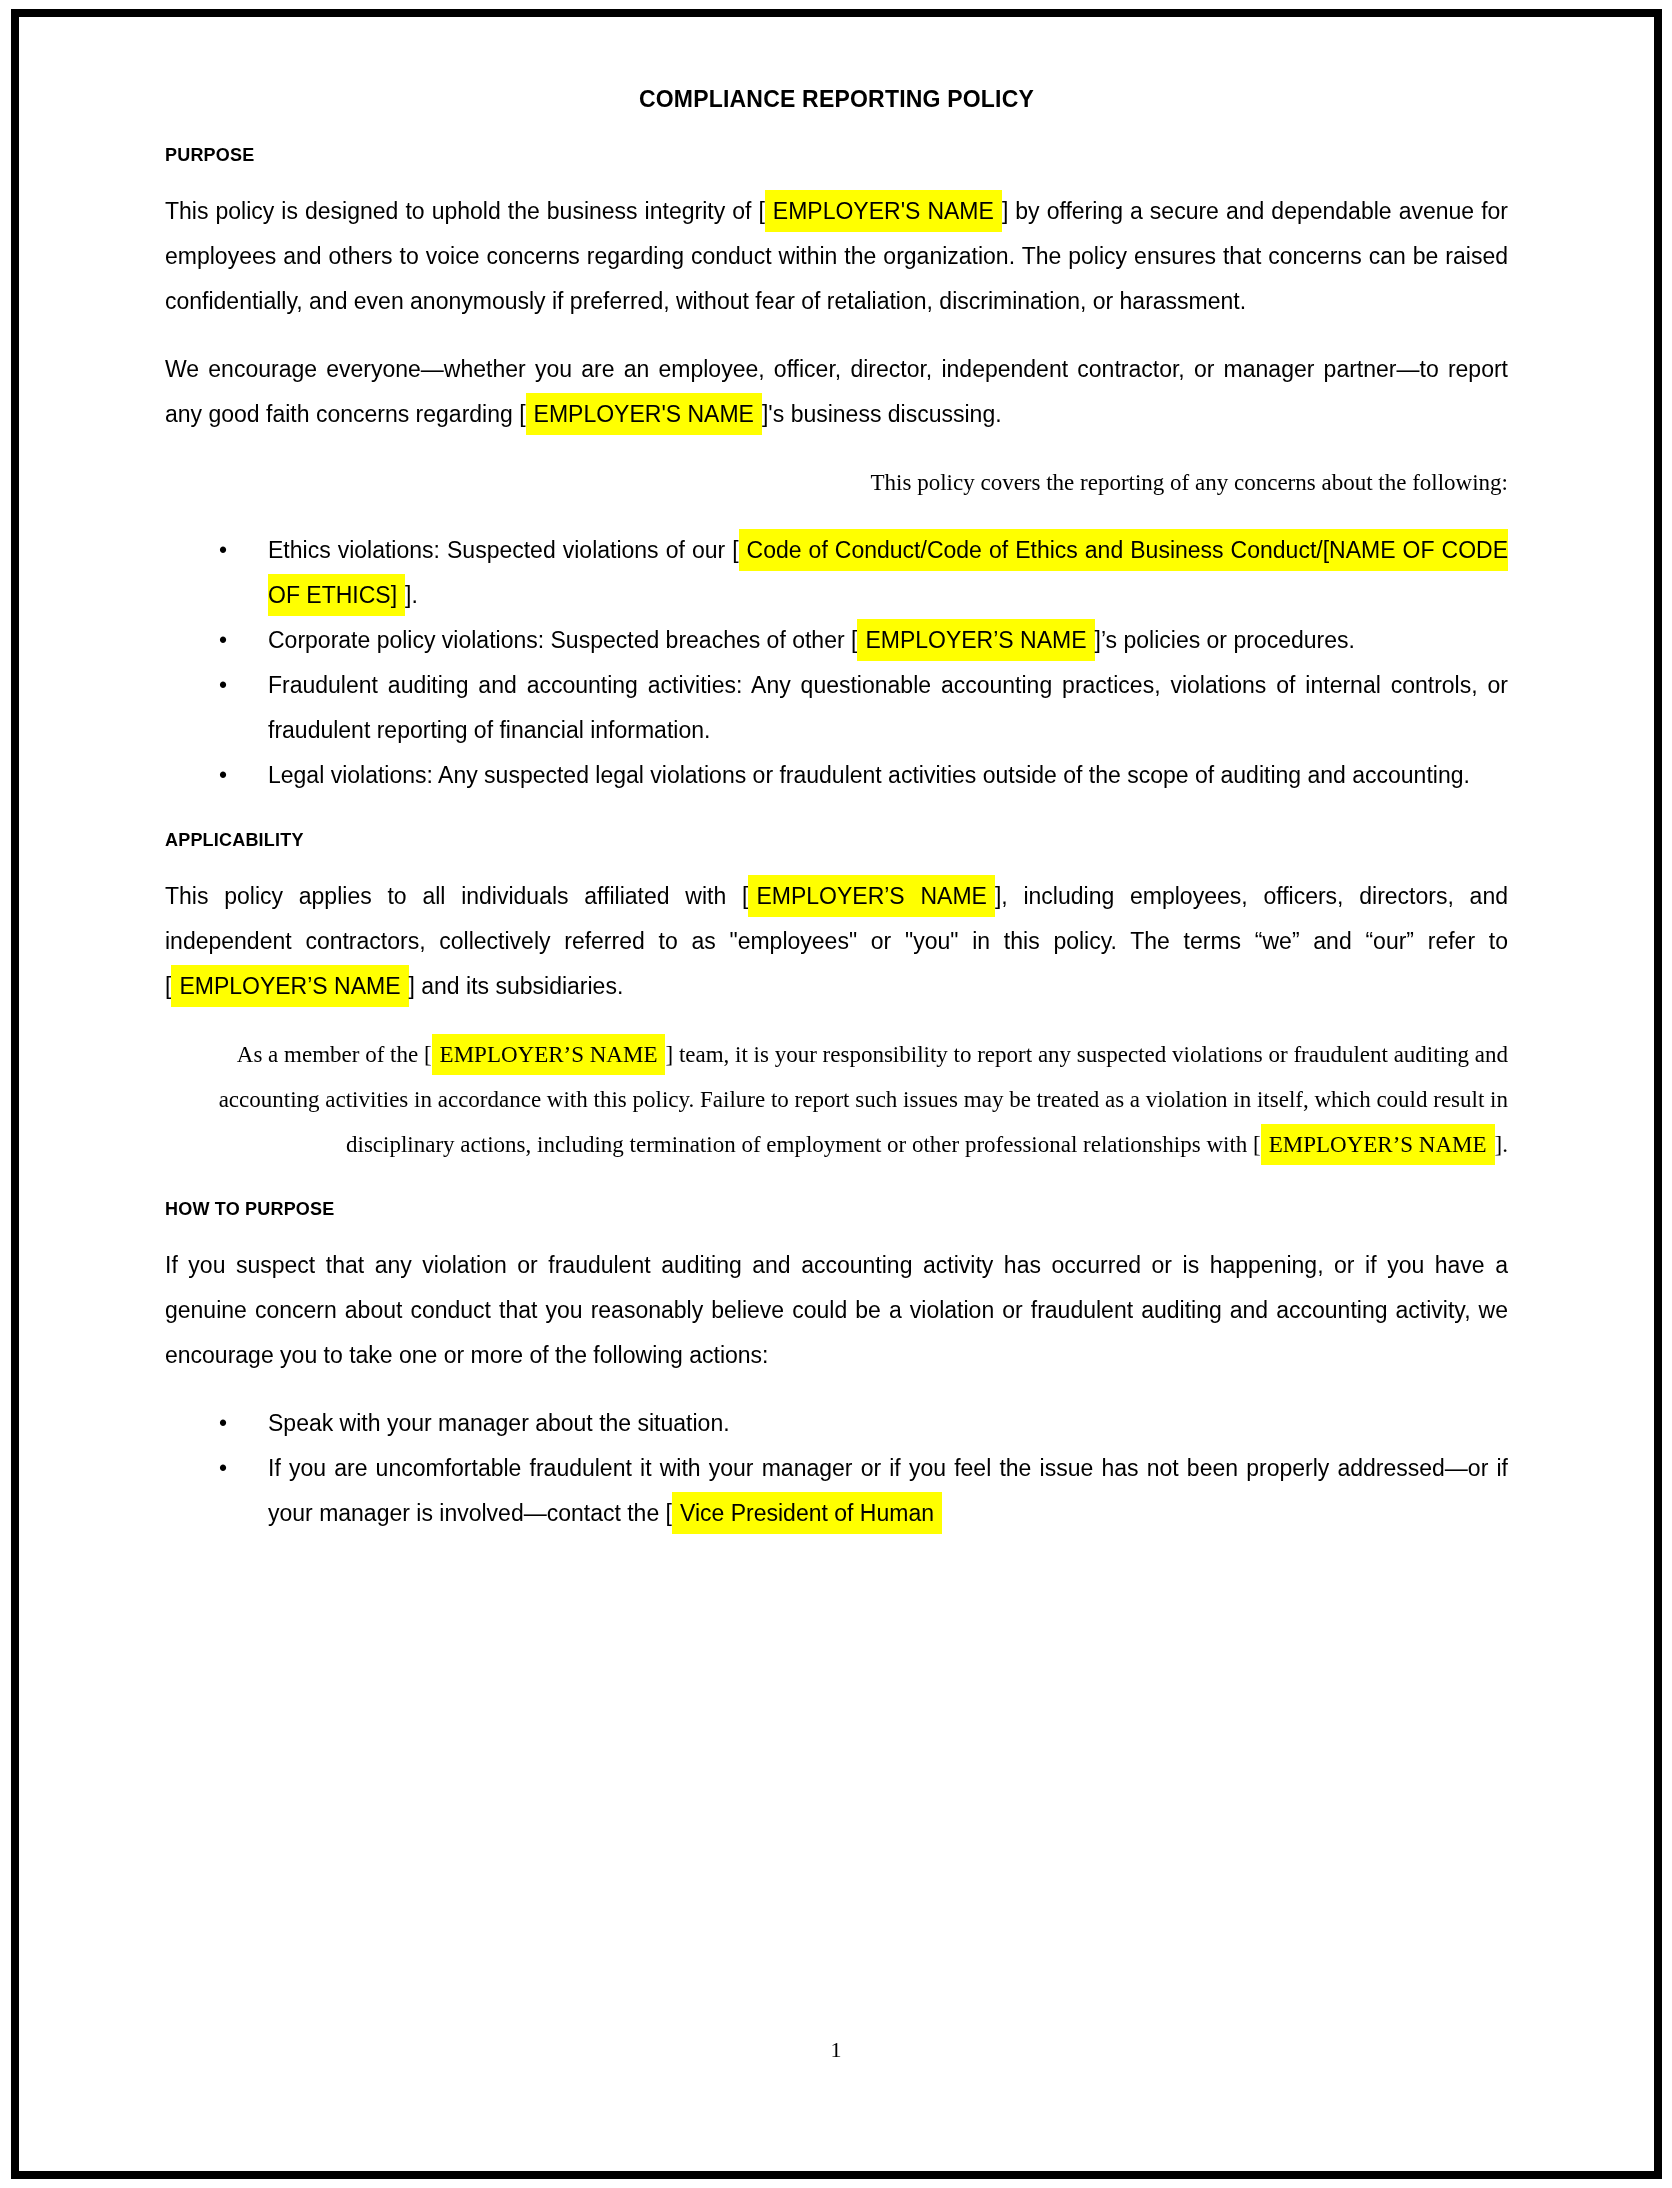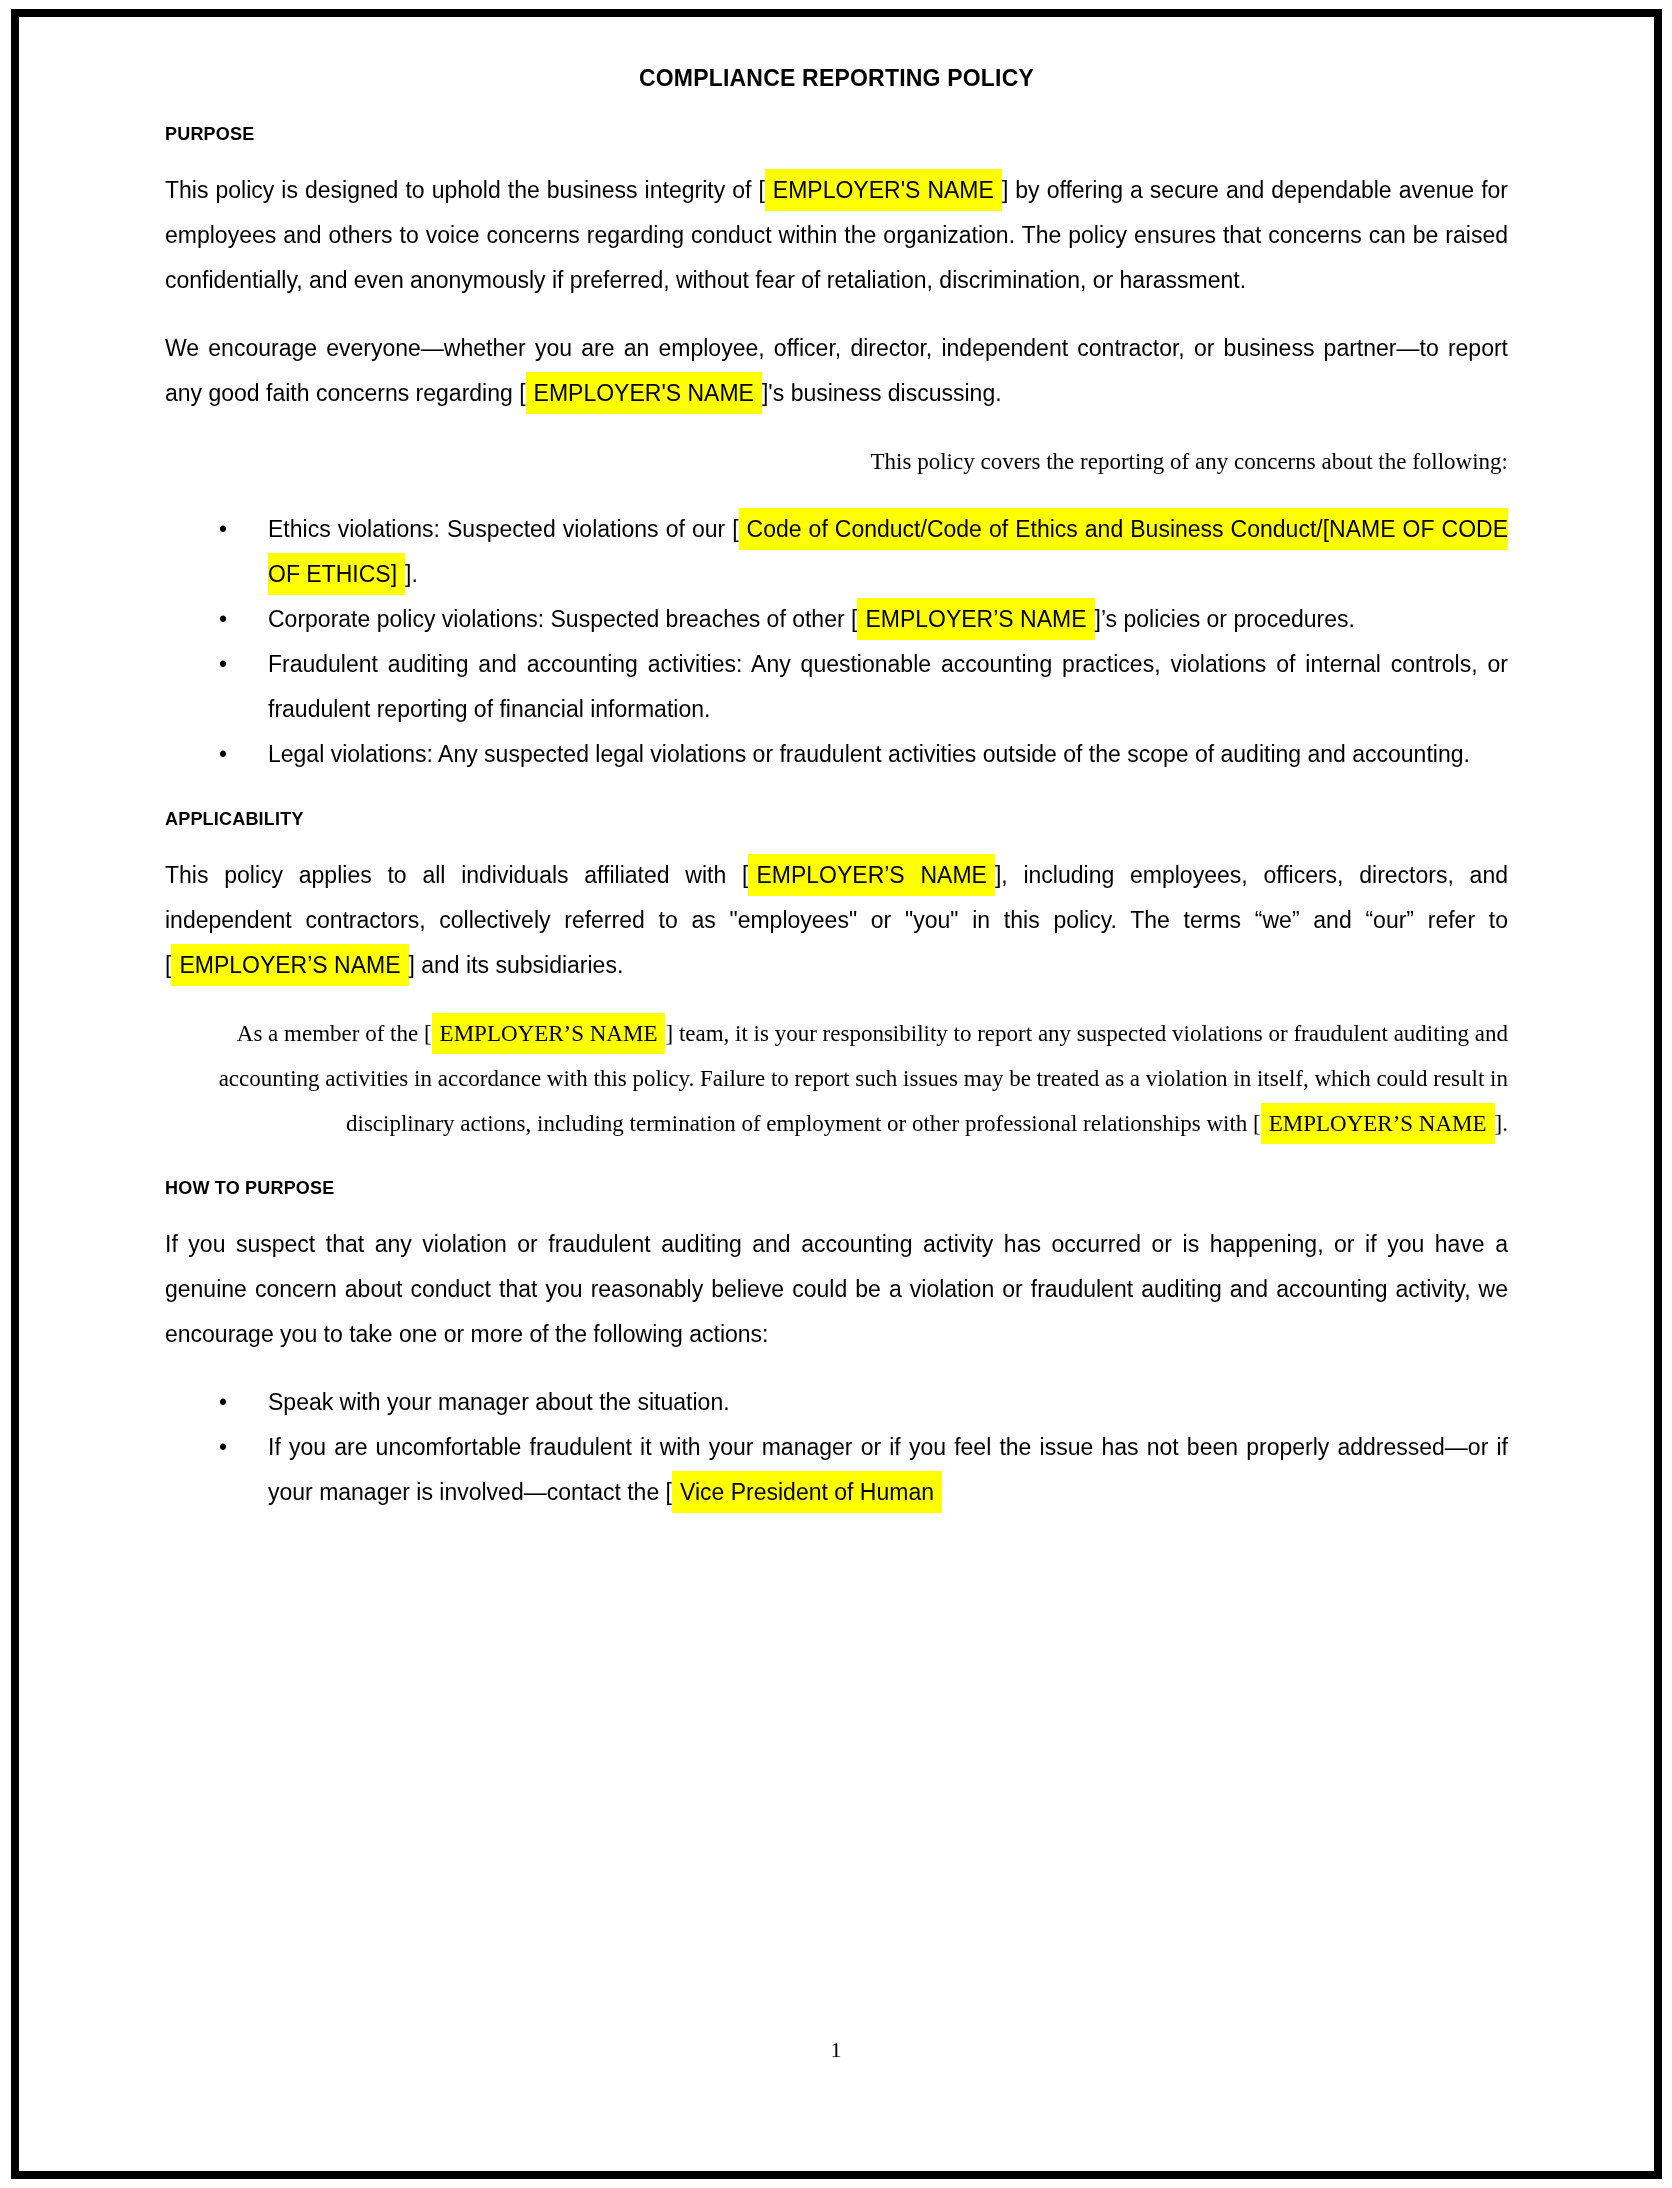--- a/index.html
+++ b/index.html
@@ -34,21 +34,21 @@
     top: 0;
     width: 1343px;          
   }
 
   .doc-title {
     text-align: center;
     font-weight: bold;
     font-size: 23px;
     letter-spacing: 0.2px;
     margin: 0;
-    padding-top: 65px;
+    padding-top: 86px;
   }
 
   .heading {
     font-weight: bold;
     font-size: 18px;
     letter-spacing: 0.2px;
     margin: 0;
     padding-top: 32px;
   }
 
@@ -116,21 +116,21 @@
   <div class="page-frame"></div>
 
   <div class="content">
 
     <div class="doc-title">COMPLIANCE REPORTING POLICY</div>
 
     <div class="heading">PURPOSE</div>
 
     <p class="body"><span>This policy is designed to uphold the business integrity of [</span><mark class="hl">EMPLOYER'S NAME</mark><span>] by offering a secure and dependable avenue for employees and others to voice concerns regarding conduct within the organization. The policy ensures that concerns can be raised confidentially, and even anonymously if preferred, without fear of retaliation, discrimination, or harassment.</span></p>
 
-    <p class="body"><span>We encourage everyone—whether you are an employee, officer, director, independent contractor, or business partner—to report any good faith concerns regarding [</span><mark class="hl">EMPLOYER'S NAME</mark><span>]'s business discussing.</span></p>
+    <p class="body"><span>We encourage everyone—whether you are an employee, officer, director, independent contractor, or manager partner—to report any good faith concerns regarding [</span><mark class="hl">EMPLOYER'S NAME</mark><span>]'s business discussing.</span></p>
 
     <p class="body ragged">This policy covers the reporting of any concerns about the following:</p>
 
     <ul class="bullets first">
       <li><span class="bullet-dot">•</span><span>Ethics violations: Suspected violations of our [</span><mark class="hl">Code of Conduct/Code of Ethics and Business Conduct/[NAME OF CODE OF ETHICS]</mark><span>].</span></li>
       <li><span class="bullet-dot">•</span><span>Corporate policy violations: Suspected breaches of other [</span><mark class="hl">EMPLOYER’S NAME</mark><span>]’s policies or procedures.</span></li>
       <li><span class="bullet-dot">•</span><span>Fraudulent auditing and accounting activities: Any questionable accounting practices, violations of internal controls, or fraudulent reporting of financial information.</span></li>
       <li><span class="bullet-dot">•</span><span>Legal violations: Any suspected legal violations or fraudulent activities outside of the scope of auditing and accounting.</span></li>
     </ul>
 

